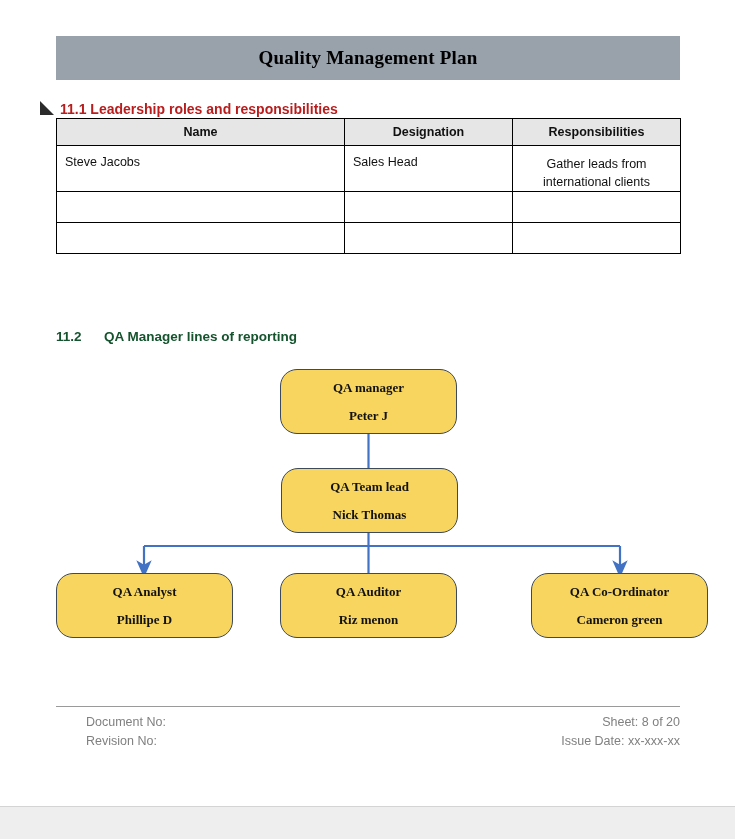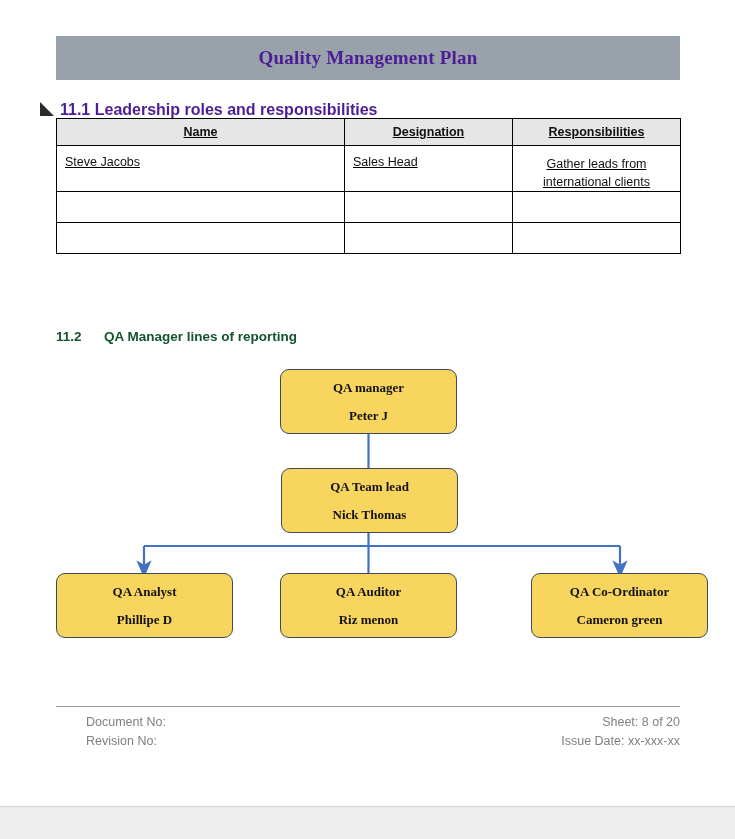--- a/index.html
+++ b/index.html
@@ -40,21 +40,21 @@
     height: 44px;
     background: #99a1ab;
     display: flex;
     align-items: center;
     justify-content: center;
   }
   .title-banner .title-text {
     font-family: "Liberation Serif", serif;
     font-weight: bold;
     font-size: 19px;
-    color: #4c1d95;
+    color: #000000;
     letter-spacing: 0.2px;
   }
 
   
   .heading-111 {
     position: absolute;
     left: 40px;
     top: 101px;
     display: flex;
     align-items: center;
@@ -62,35 +62,34 @@
   }
   .collapse-marker {
     width: 0; height: 0;
     border-left: 7px solid #2b2b2b;
     border-bottom: 7px solid #2b2b2b;
     border-top: 7px solid transparent;
     border-right: 7px solid transparent;
     transform: translateY(-1px);
   }
   .heading-111 .heading-text {
-    font-size: 16px;
-    font-weight: bold;
-    color: #4c1d95;
+    font-size: 14px;
+    font-weight: bold;
+    color: #b91c1c;
     white-space: nowrap;
   }
 
   
   .lead-table {
     position: absolute;
     left: 56px;
     top: 118px;
     width: 624px;
     border-collapse: collapse;
     table-layout: fixed;
-    text-decoration: underline;
   }
   .lead-table th, .lead-table td {
     border: 1px solid #000000;
     padding: 0;
     vertical-align: top;
   }
   .lead-table th {
     background: #e6e6e6;
     height: 26px;
     font-size: 12.5px;
@@ -143,21 +142,21 @@
   .org-svg {
     position: absolute;
     left: 0; top: 0;
     width: 735px;
     height: 300px;
   }
   .org-box {
     position: absolute;
     background: #F8D55F;
     border: 1.4px solid #3c4a5c;
-    border-radius: 9px;
+    border-radius: 17px;
     box-sizing: border-box;
     display: flex;
     flex-direction: column;
     align-items: center;
     justify-content: center;
     font-family: "Liberation Serif", serif;
     font-weight: bold;
     color: #121212;
     z-index: 2;
   }

